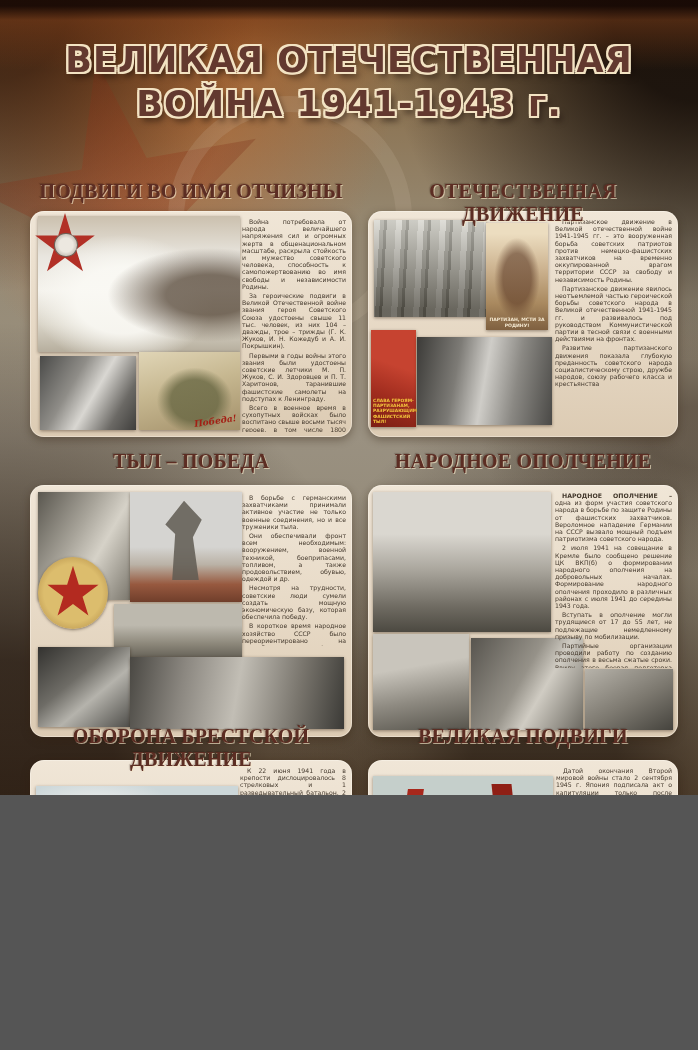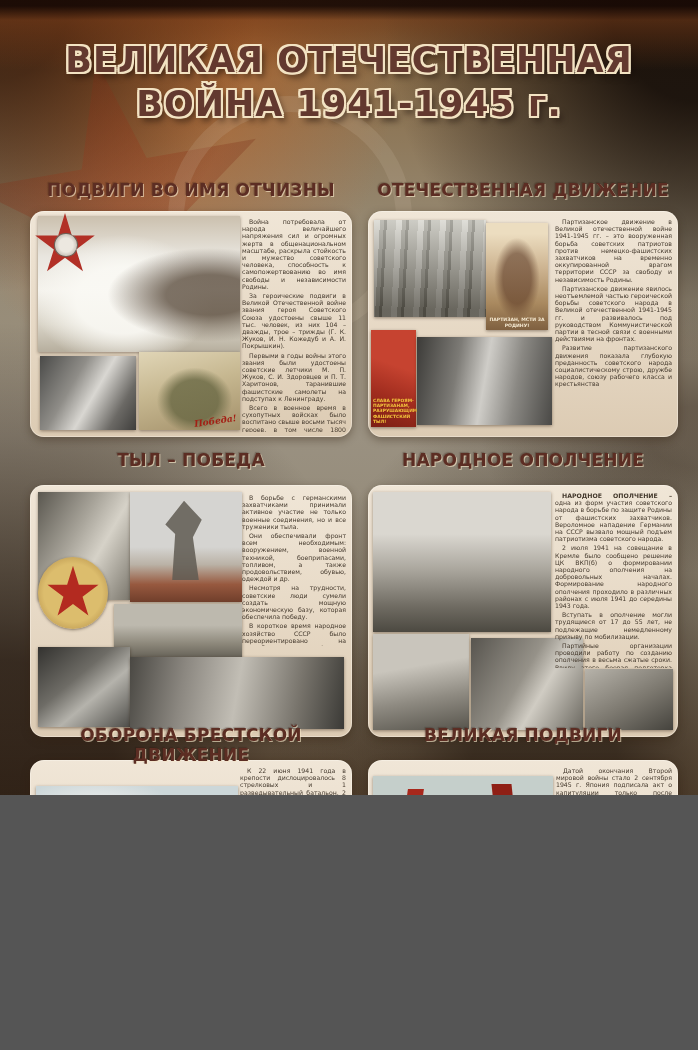--- a/index.html
+++ b/index.html
@@ -28,22 +28,22 @@
   .bg-ribbon{position:absolute;left:76px;top:996px;width:92px;height:60px;opacity:.85;
     background:linear-gradient(100deg,#8f1f17,#b23426 60%,#7c1a12);transform:skewX(-14deg) rotate(7deg);}
 
   
   .title{position:absolute;left:0;top:38px;width:698px;text-align:center;z-index:3;
     font-weight:bold;color:#63392f;letter-spacing:1px;line-height:44px;font-size:35px;
     text-shadow:-2px -2px 0 #f3e3c3,2px -2px 0 #f3e3c3,-2px 2px 0 #f3e3c3,2px 2px 0 #f3e3c3,
       -2px 0 0 #f3e3c3,2px 0 0 #f3e3c3,0 -2px 0 #f3e3c3,0 2px 0 #f3e3c3,4px 5px 6px rgba(20,10,5,.55);}
 
   
-  .sec-h{position:absolute;z-index:3;text-align:center;font-weight:bold;font-size:17px;color:#5c2d23;
-    letter-spacing:.2px;text-shadow:1px 1px 0 rgba(245,230,200,.65),-1px -1px 1px rgba(40,20,10,.25);}
+  .sec-h{position:absolute;z-index:3;text-align:center;font-weight:bold;font-size:20px;color:#5c2d23;
+    letter-spacing:.2px;text-shadow:1px 1px 0 rgba(245,230,200,.65),-1px -1px 1px rgba(40,20,10,.25);font-family:Liberation Serif, serif;}
   .h-l{left:30px;width:322px;} .h-r{left:368px;width:310px;}
   .row1{top:180px;} .row2{top:450px;} .row3{top:725px;}
 
   
   .card{position:absolute;border-radius:14px;z-index:2;
     background:linear-gradient(180deg,#f0e6d7 0%,#e6d8c4 55%,#dccbb3 100%);
     box-shadow:0 3px 8px rgba(50,32,16,.4), inset 0 0 0 1px rgba(255,252,245,.35);}
   .c1{left:30px;top:211px;width:322px;height:226px;}
   .c2{left:368px;top:211px;width:310px;height:226px;}
   .c3{left:30px;top:485px;width:322px;height:252px;}
@@ -154,21 +154,21 @@
 
 <div class="poster">
 
   <div class="bg-star"></div>
   <div class="bg-ring"></div>
   <div class="bg-medal"></div>
   <div class="bg-ribbon"></div>
 
   <div class="title">
     <div>ВЕЛИКАЯ ОТЕЧЕСТВЕННАЯ</div>
-    <div>ВОЙНА 1941-1945 г.</div>
+    <div>ВОЙНА 1941-1943 г.</div>
   </div>
 
   <div class="sec-h h-l row1">ПОДВИГИ ВО ИМЯ ОТЧИЗНЫ</div>
   <div class="sec-h h-r row1">ОТЕЧЕСТВЕННАЯ ДВИЖЕНИЕ</div>
   <div class="sec-h h-l row2">ТЫЛ – ПОБЕДА</div>
   <div class="sec-h h-r row2">НАРОДНОЕ ОПОЛЧЕНИЕ</div>
   <div class="sec-h h-l row3">ОБОРОНА БРЕСТСКОЙ ДВИЖЕНИЕ</div>
   <div class="sec-h h-r row3">ВЕЛИКАЯ ПОДВИГИ</div>
 
   <div class="card c1">

